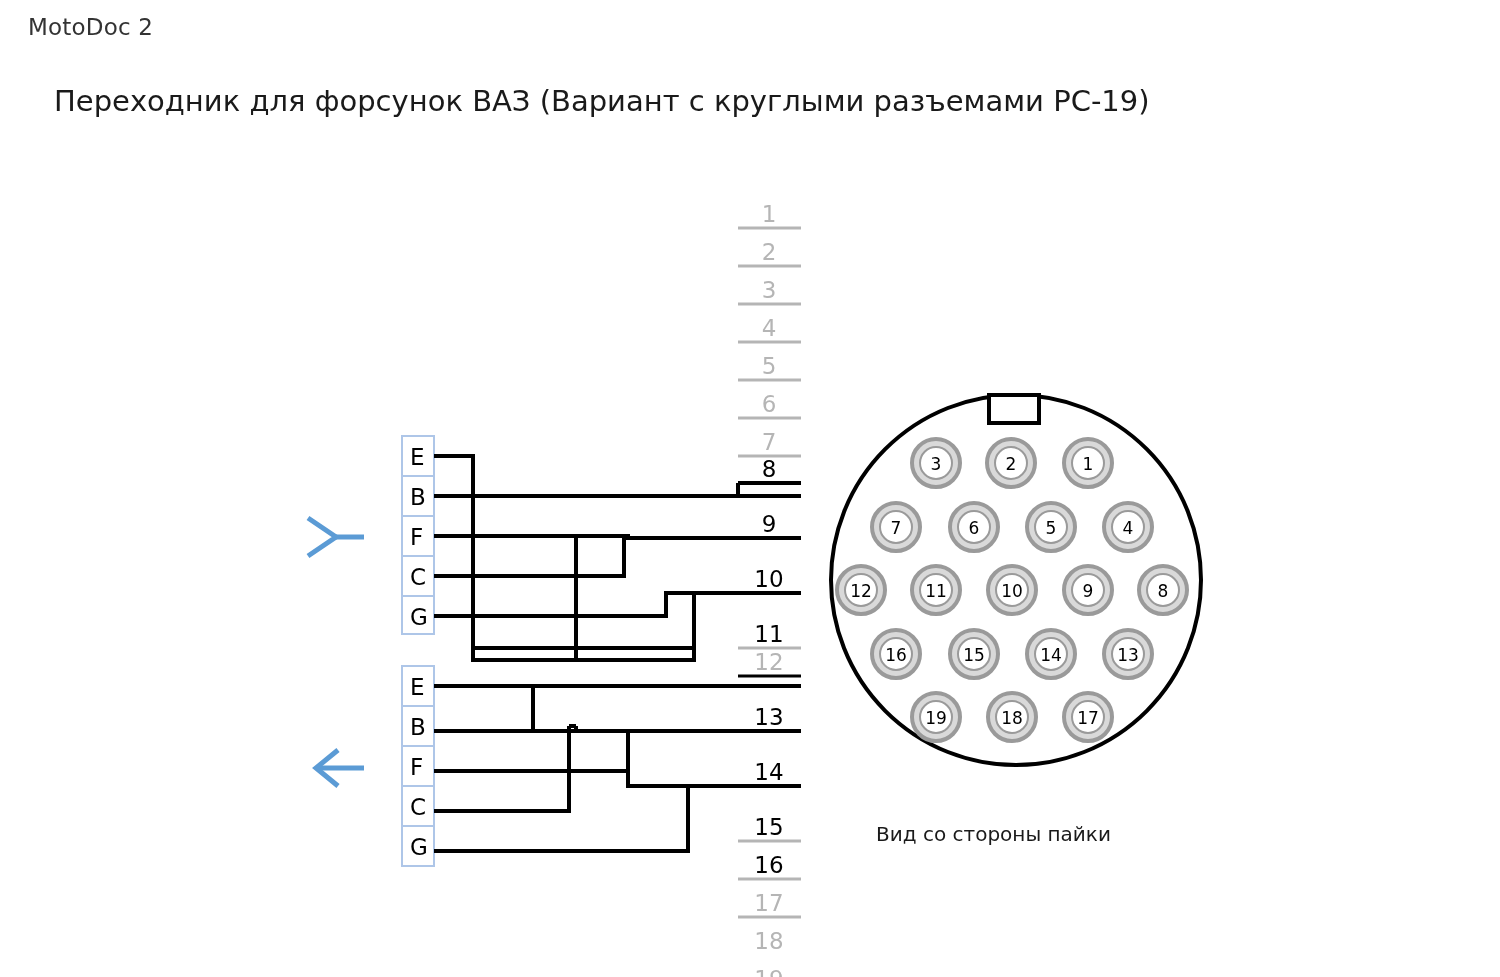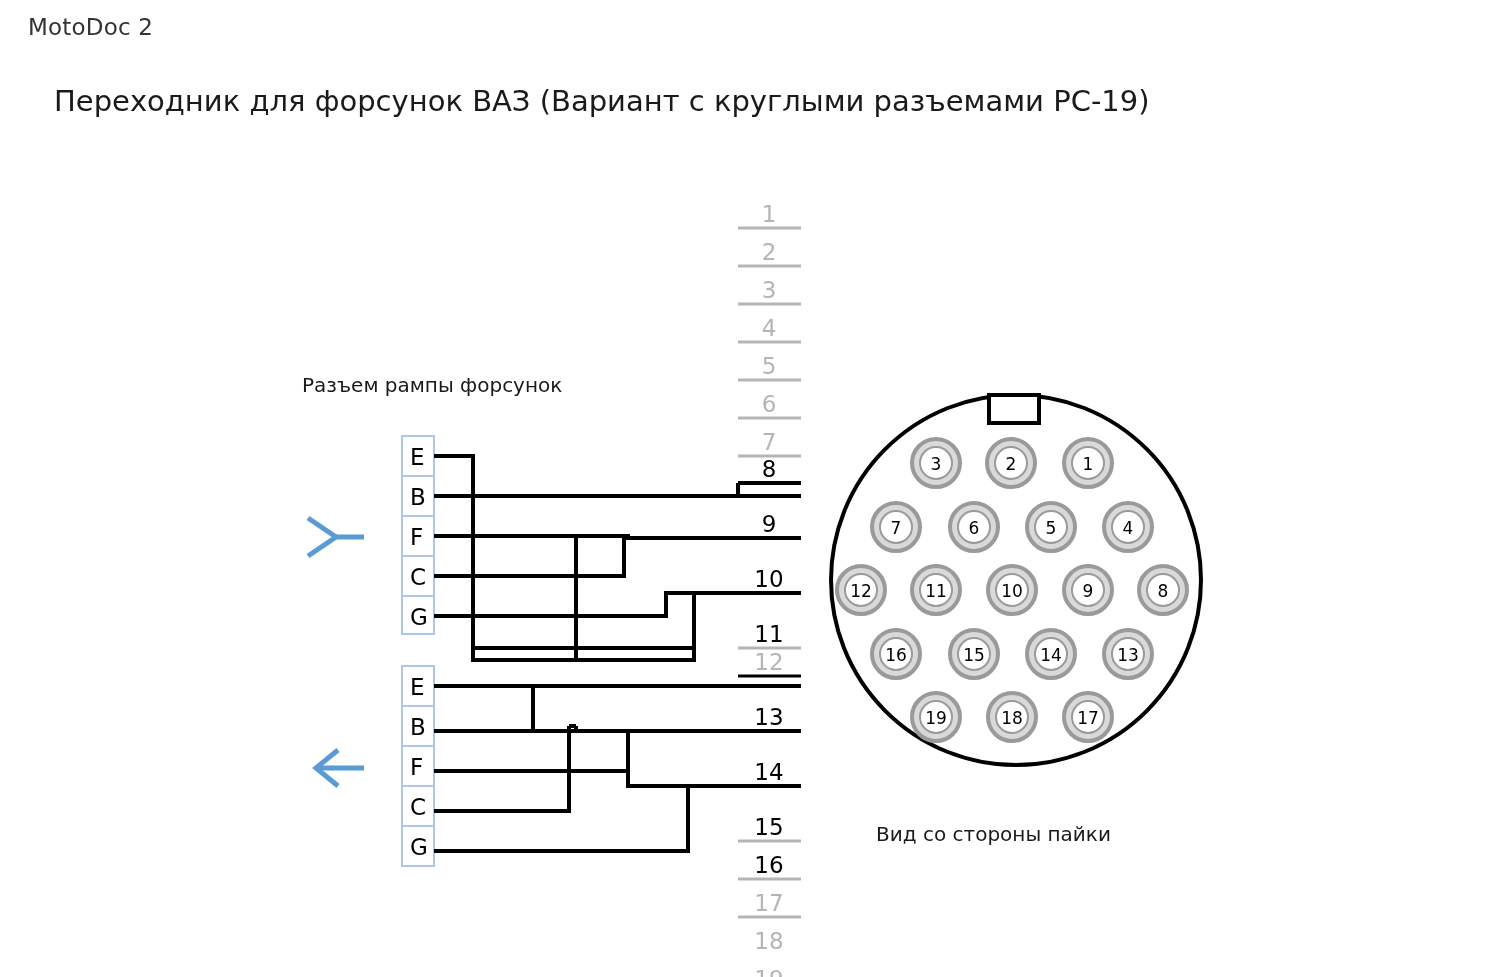--- a/index.html
+++ b/index.html
@@ -80,21 +80,20 @@
   }
 </style>
 </head>
 <body>
 
 <div id="page-root">
 
   <div class="app-title">MotoDoc 2</div>
   <div class="doc-title">Переходник для форсунок ВАЗ  (Вариант с круглыми разъемами РС-19)</div>
 
-  <div class="label-ramp">Разъем рампы форсунок</div>
   <div class="label-solder">Вид со стороны пайки</div>
 
   <svg class="svg-layer" width="1500" height="977" viewBox="0 0 1500 977">
 
     <g>
 
       <line x1="722" y1="228" x2="785" y2="228" stroke="#b5b5b5" stroke-width="3"></line>
       <line x1="722" y1="266" x2="785" y2="266" stroke="#b5b5b5" stroke-width="3"></line>
       <line x1="722" y1="304" x2="785" y2="304" stroke="#b5b5b5" stroke-width="3"></line>
       <line x1="722" y1="342" x2="785" y2="342" stroke="#b5b5b5" stroke-width="3"></line>

